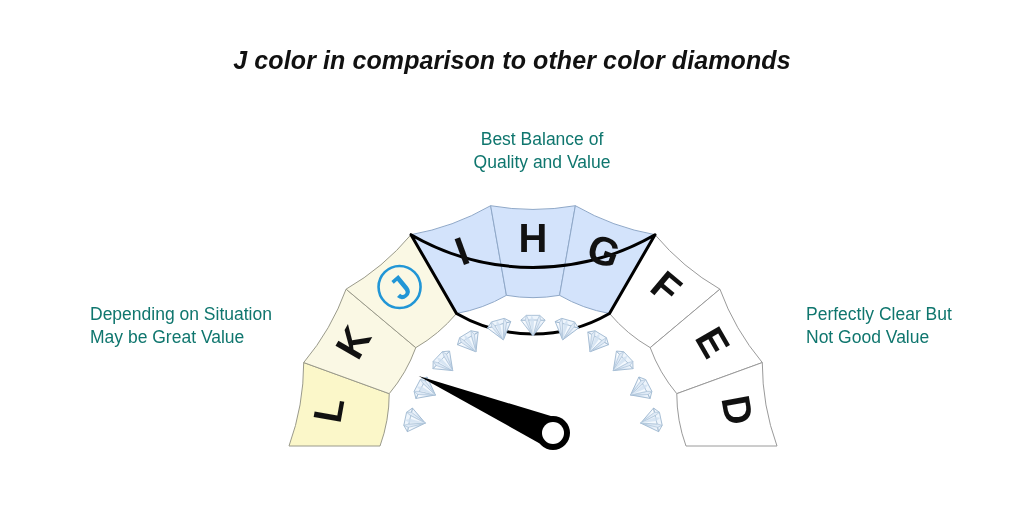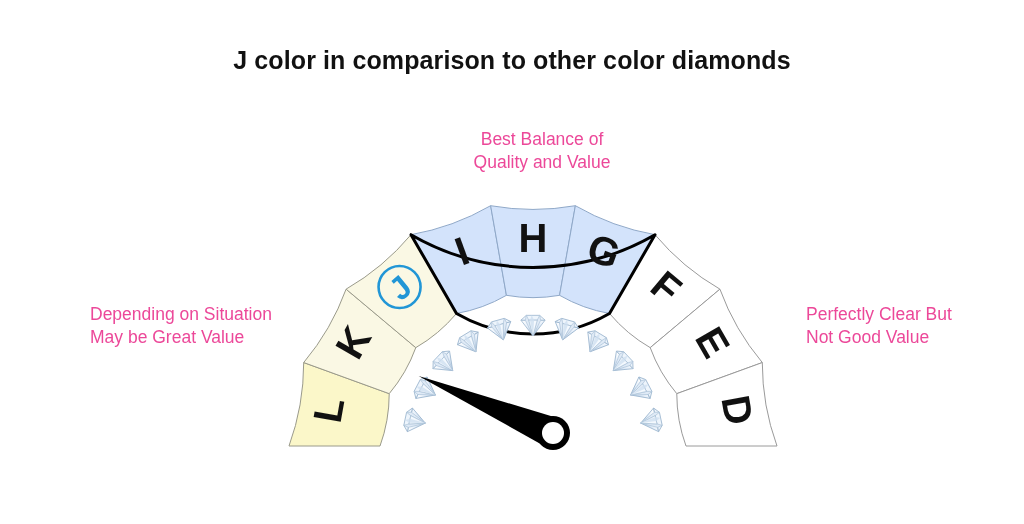--- a/index.html
+++ b/index.html
@@ -10,25 +10,26 @@
     overflow:hidden;
     position:relative;
   }
   #stage{position:absolute;inset:0;width:1024px;height:524px;}
 
   .title{
     position:absolute;left:0;top:46px;width:1024px;
     text-align:center;
     font-size:25px;font-weight:bold;color:#111111;
     letter-spacing:.1px;
+    font-style:italic;
   }
 
   .caption{
     position:absolute;
-    font-size:17.5px;line-height:1.33;color:#ec4899;
+    font-size:17.5px;line-height:1.33;color:#0f766e;
     white-space:pre-line;
   }
   .caption.top{
     left:412px;top:128px;width:260px;text-align:center;
   }
   .caption.left{
     left:54px;top:303px;width:250px;text-align:left;margin-left:36px;
   }
   .caption.right{
     left:806px;top:303px;width:230px;text-align:left;

